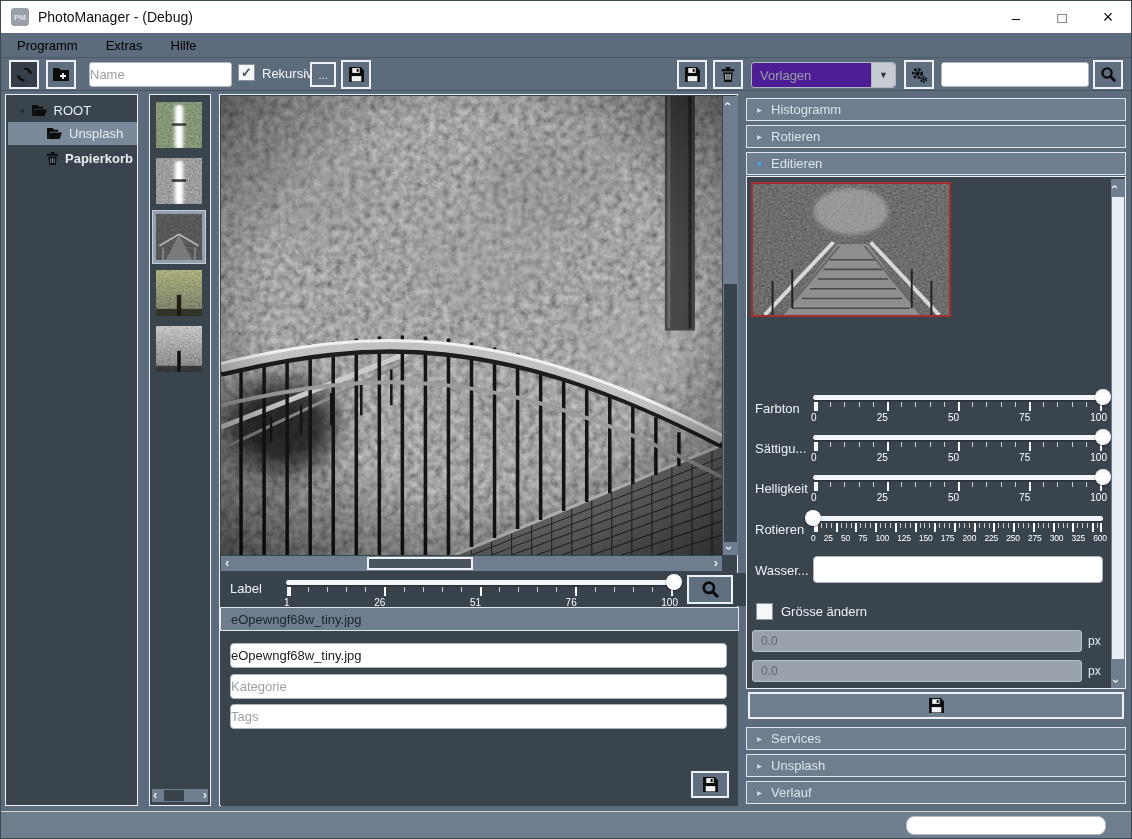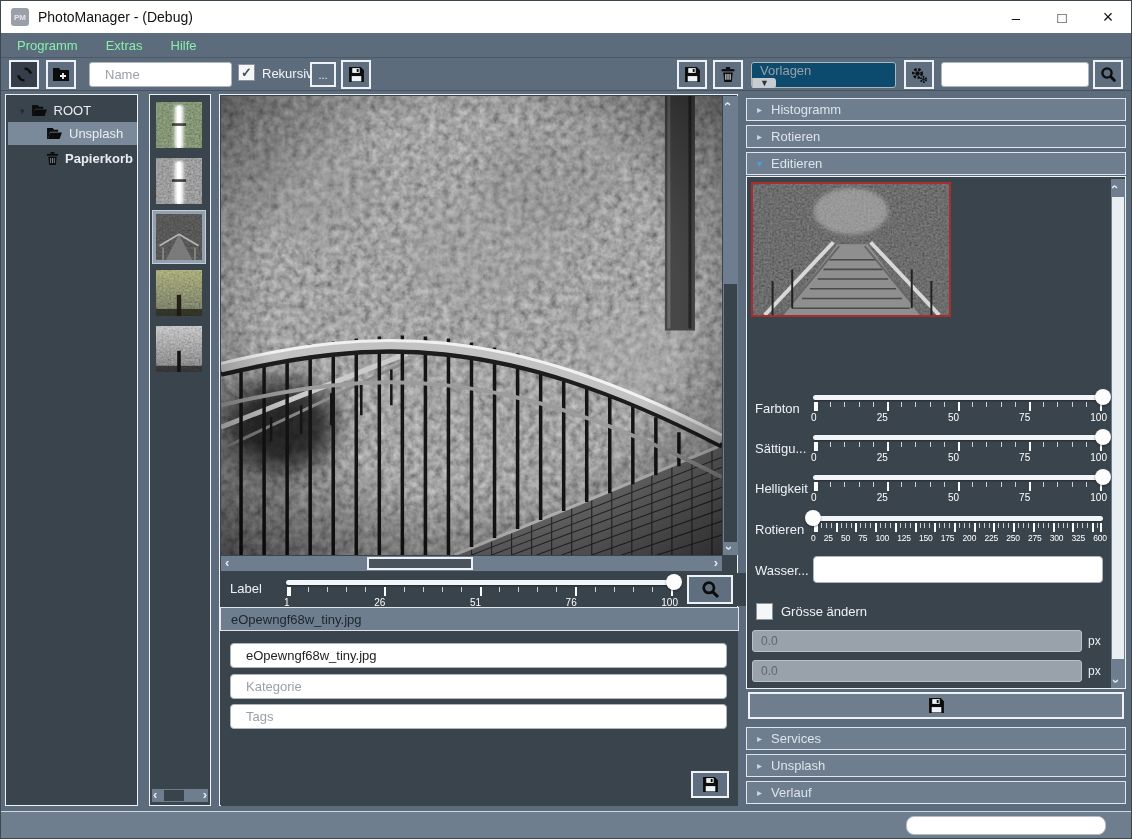--- a/index.html
+++ b/index.html
@@ -12,34 +12,34 @@
             display:flex;align-items:center;color:#111;}
   .appicon{width:18px;height:18px;margin:0 9px 0 10px;background:#9aa0a8;border-radius:3px;
            color:#e8e3ee;font-size:8px;font-weight:bold;display:flex;align-items:center;justify-content:center;}
   .title{font-size:14px;color:#101010;text-align:right;}
   .wincontrols{margin-left:auto;display:flex;height:100%;}
   .winbtn{width:46px;height:100%;display:flex;align-items:center;justify-content:center;
           font-size:15px;color:#111;cursor:default;}
   
   .menubar{position:absolute;left:0;top:32px;width:100%;height:25px;background:#5c6c7c;
            display:flex;align-items:center;padding-left:16px;gap:28px;border-bottom:1px solid rgba(0,0,0,.18);}
-  .menuitem{color:#86efac;font-size:13px;}
+  .menuitem{color:#000000;font-size:13px;}
   
   .toolbar{position:absolute;left:0;top:57px;width:100%;height:33px;background:#5c6c7c;
            border-bottom:1px solid rgba(0,0,0,.22);}
   .btn{position:absolute;background:#5f6f7f;border:2px solid #eef2f6;display:flex;
        align-items:center;justify-content:center;color:#0c0c0c;}
   .btn.dark{background:#363f49;}
   .tbx{position:absolute;background:#fff;border:1px solid #aeb5bc;border-radius:3px;
-       font-family:"Liberation Sans",sans-serif;font-size:13px;padding:0 15px;color:#222;}
+       font-family:"Liberation Sans",sans-serif;font-size:13px;padding:0 0;color:#222;}
   .tbx::placeholder{color:#9aa0a6;}
   .checkbox{position:absolute;width:17px;height:17px;background:#f4f6f8;border:1px solid #8d949b;
             display:flex;align-items:center;justify-content:center;font-size:13px;color:#47525c;font-weight:bold;}
   .whitelabel{position:absolute;color:#f2f5f8;font-size:13px;}
-  .combo{position:absolute;background:#0c4a6e;border:1px solid #aeb5bc;border-radius:3px;display:flex;flex-direction:column;}
+  .combo{position:absolute;background:#4c1d95;border:1px solid #aeb5bc;border-radius:3px;display:flex;}
   .combo .val{flex:1;display:flex;align-items:center;padding-left:8px;color:#9aa0a6;}
   .combo .dd{width:24px;background:#c7ccd2;border-left:1px solid #aeb5bc;display:flex;
              align-items:center;justify-content:center;color:#2d343b;font-size:9px;border-radius:0 3px 3px 0;}
   
   .panel{position:absolute;background:#3a444d;border:1px solid #eef2f6;}
   .hdr{position:absolute;left:745px;width:380px;height:23px;background:#6e7e8e;border:1px solid #dfe5ea;
        display:flex;align-items:center;gap:9px;padding:0 10px;color:#dde4ea;font-size:13px;}
   .hdr .arr{font-size:10px;color:#cdd5dc;}
   .hdr .arr.blue{color:#42a5dc;}
   

